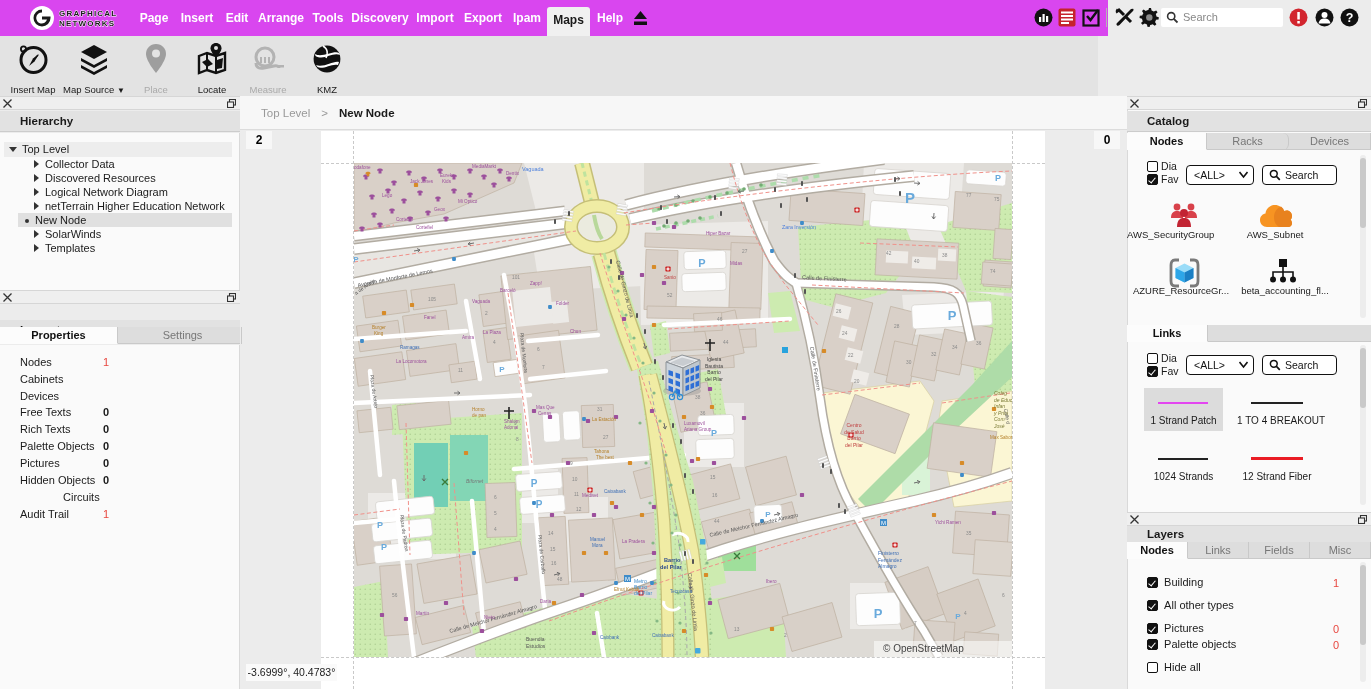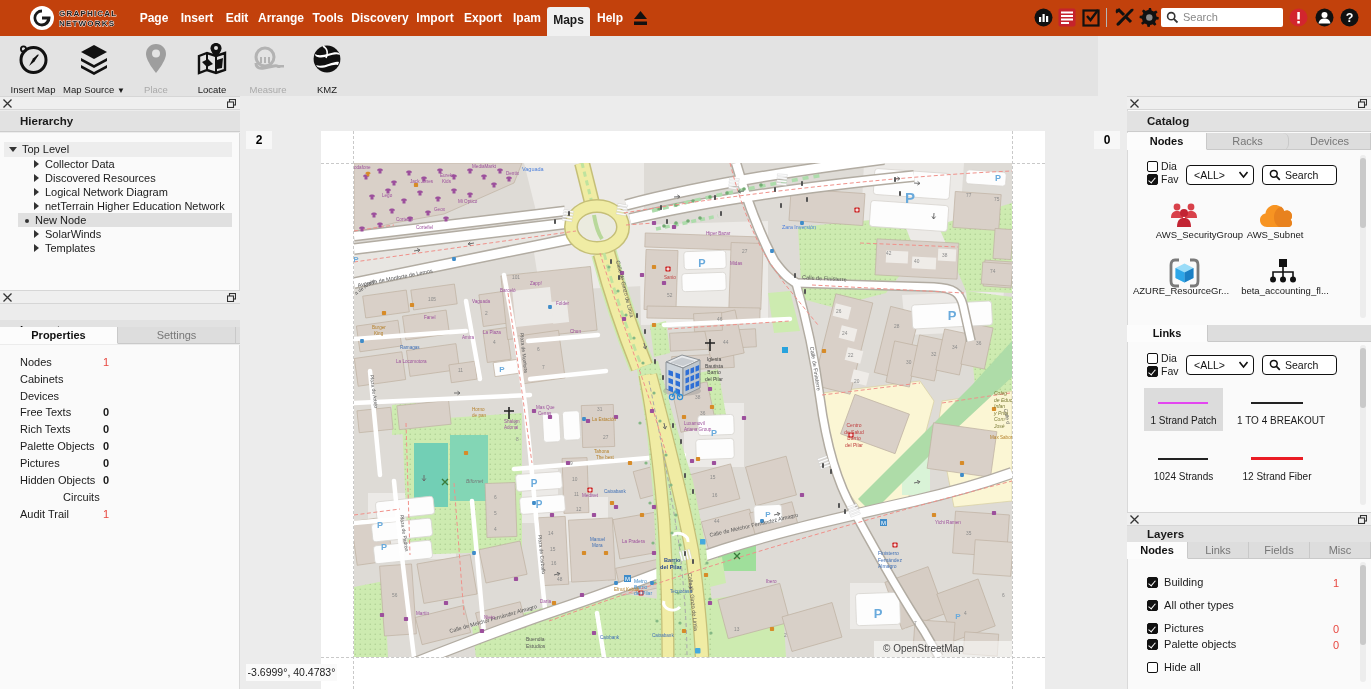--- a/index.html
+++ b/index.html
@@ -1,19 +1,19 @@
 <!DOCTYPE html>
 <html><head>
 <meta charset="utf-8">
 <style>
 * { margin:0; padding:0; box-sizing:border-box; }
 html,body { width:1371px; height:689px; overflow:hidden; font-family:"Liberation Sans", sans-serif; }
 #app { position:relative; width:1371px; height:689px; background:#ececec; }
 
-#topbar { position:absolute; left:0; top:0; width:1371px; height:36px; background:#c2410c; }
+#topbar { position:absolute; left:0; top:0; width:1108px; height:36px; background:#d946ef; }
 .menu { position:absolute; top:0; height:36px; line-height:36px; color:#fff; font-size:12px; font-weight:bold; text-align:center; }
 .menu.active { background:#f0f0f0; color:#1a1a1a; border-radius:3px 3px 0 0; }
 
 #toolbar { position:absolute; left:0; top:36px; width:1098px; height:60px; background:#e3e3e3; }
 .tbtn { position:absolute; top:6px; width:58px; text-align:center; }
 .tbtn .lbl { font-size:9.5px; color:#1a1a1a; margin-top:4px; white-space:nowrap; }
 .tbtn.dis .lbl { color:#aaaaaa; }
 
 .panel-strip { position:absolute; height:14px; background:#efefef; border-top:1px solid #d6d6d6; border-bottom:1px solid #d6d6d6; }
 .panel-title { position:absolute; height:21px; background:#e2e2e2; border-bottom:1px solid #cccccc; font-size:11.5px; font-weight:bold; color:#1a1a1a; padding:4px 0 0 20px; }
@@ -161,20 +161,21 @@
     <div class="tbtn" style="left:298px;">
       <svg width="34" height="34" viewBox="0 0 34 34">
         <circle cx="17" cy="17" r="13.4" fill="#111"></circle>
         <path d="M5,12 C12,16 24,8 29,11 L30,13 C22,10 14,19 5.5,14 Z" fill="#fff"></path>
         <path d="M6,23 C14,26 24,18 29,20 L28,23 C22,21 13,28 7.5,25 Z" fill="#fff"></path>
         <path d="M13,4 C18,7 18,12 16,16" fill="none" stroke="#fff" stroke-width="1.6"></path>
       </svg>
       <div class="lbl">KMZ</div>
     </div>
   </div>
+  <div id="crumb"><span style="color:#999;margin-left:21px;">Top Level</span><span style="color:#999;margin:0 11px;">&gt;</span><b style="color:#1a1a1a;">New Node</b></div>
   <div id="canvas">
     <div id="page"></div>
     <div style="position:absolute;left:81px;top:33px;width:724px;height:0;border-top:1px dashed #c9c9c9;"></div>
     <div style="position:absolute;left:81px;top:527px;width:724px;height:0;border-top:1px dashed #c9c9c9;"></div>
     <div style="position:absolute;left:113px;top:1px;width:0;height:558px;border-left:1px dashed #c9c9c9;"></div>
     <div style="position:absolute;left:772px;top:1px;width:0;height:558px;border-left:1px dashed #c9c9c9;"></div>
     <div style="position:absolute;left:6px;top:1px;width:26px;height:18px;background:#f7f7f7;font-size:12px;font-weight:bold;text-align:center;line-height:18px;">2</div>
     <div style="position:absolute;left:854px;top:1px;width:26px;height:18px;background:#f7f7f7;font-size:12px;font-weight:bold;text-align:center;line-height:18px;">0</div>
     <div id="mapbox" style="position:absolute;left:114px;top:33px;width:658px;height:494px;background:#eae8e4;overflow:hidden;"><svg width="658" height="494" viewBox="0 0 658 494" font-family="Liberation Sans, sans-serif">
 <defs>
@@ -899,21 +900,21 @@
           <path d="M0.5,0.5 L8.5,8.5 M8.5,0.5 L0.5,8.5" stroke="#333" stroke-width="1.3"></path>
         </svg>
       <svg class="ricon" viewBox="0 0 9 9">
           <rect x="2.5" y="0.5" width="6" height="5.5" fill="none" stroke="#333" stroke-width="1.1"></rect>
           <rect x="0.5" y="3" width="6" height="5.5" fill="#efefef" stroke="#333" stroke-width="1.1"></rect>
         </svg>
     </div>
     <div class="panel-title" style="left:0;top:320px;width:240px;">Inspector</div>
     <div class="tabrow" style="left:0;top:327px;width:240px;">
       <div class="tab on" style="left:0;width:118px;">Properties</div>
-      <div class="tab" style="left:118px;width:118px;">Settings</div>
+      <div class="tab" style="left:124px;width:118px;">Settings</div>
     </div>
     <div class="panel-body" style="left:0;top:345px;width:240px;height:344px;border-right:1px solid #d9d9d9;">
       <div class="row" style="left:20px;top:11px;">Nodes</div>
         <div class="row red" style="left:103px;top:11px;">1</div>
       <div class="row" style="left:20px;top:28px;">Cabinets</div>
       <div class="row" style="left:20px;top:45px;">Devices</div>
       <div class="row" style="left:20px;top:61px;">Free Texts</div>
         <div class="row" style="left:103px;top:61px;font-weight:bold;">0</div>
       <div class="row" style="left:20px;top:78px;">Rich Texts</div>
         <div class="row" style="left:103px;top:78px;font-weight:bold;">0</div>
@@ -969,21 +970,21 @@
         </g>
       <g fill="#d8414a">
           <circle cx="23" cy="6" r="3.4"></circle>
           <path d="M17,17 C17,11.5 20,10 23,10 C26,10 29,11.5 29,17 Z"></path>
         </g>
       <g fill="#c22433">
           <circle cx="16" cy="12" r="4"></circle>
           <path d="M9,26 C9,18.5 12.5,17 16,17 C19.5,17 23,18.5 23,26 Z"></path>
         </g>
     </svg>
-    <div class="row" style="left:1127px;top:229px;width:116px;text-align:right;font-size:9.5px;">AWS_SecurityGroup</div>
+    <div class="row" style="left:1127px;top:229px;width:116px;text-align:left;font-size:9.5px;">AWS_SecurityGroup</div>
     <svg style="position:absolute;left:1259px;top:203px;" width="34" height="26" viewBox="0 0 34 26">
       <path d="M8,24 C4,24 1,21 1,17 C1,13.5 3.5,11 6.5,10.5 C7,5.5 11,2 16,2 C20,2 23.5,4.5 25,8 C25.8,7.7 26.8,7.5 27.7,7.5 C31,7.5 33,10 33,13 C33,14.5 32.5,15.8 31.6,16.8 C32.5,17.8 33,19 33,20.3 C33,22.4 31.4,24 29.3,24 Z" fill="#f79422"></path>
       <path d="M20,24 C17,22 15,19 15,14 C15,9 18,5 22,3.5 C24,5 25,6.5 25,8 C26,7.7 27,7.5 27.7,7.5 C31,7.5 33,10 33,13 C33,14.5 32.5,15.8 31.6,16.8 C32.5,17.8 33,19 33,20.3 C33,22.4 31.4,24 29.3,24 Z" fill="#e8821e"></path>
     </svg>
     <div class="row" style="left:1233px;top:229px;width:84px;text-align:center;font-size:9.5px;">AWS_Subnet</div>
     <svg style="position:absolute;left:1169px;top:258px;" width="31" height="30" viewBox="0 0 31 30">
       <path d="M10,2 L6,2 C3,2 2,4.5 2,7 L2,23 C2,25.5 3,28 6,28 L10,28" fill="none" stroke="#7a7a7a" stroke-width="2.8"></path>
       <path d="M21,2 L25,2 C28,2 29,4.5 29,7 L29,23 C29,25.5 28,28 25,28 L21,28" fill="none" stroke="#7a7a7a" stroke-width="2.8"></path>
       <path d="M15.5,5.5 L24.5,10 L24.5,20 L15.5,24.5 L6.5,20 L6.5,10 Z" fill="#9adcf8"></path>
       <path d="M6.5,10 L15.5,14.5 L15.5,24.5 L6.5,20 Z" fill="#2da6e8"></path>

